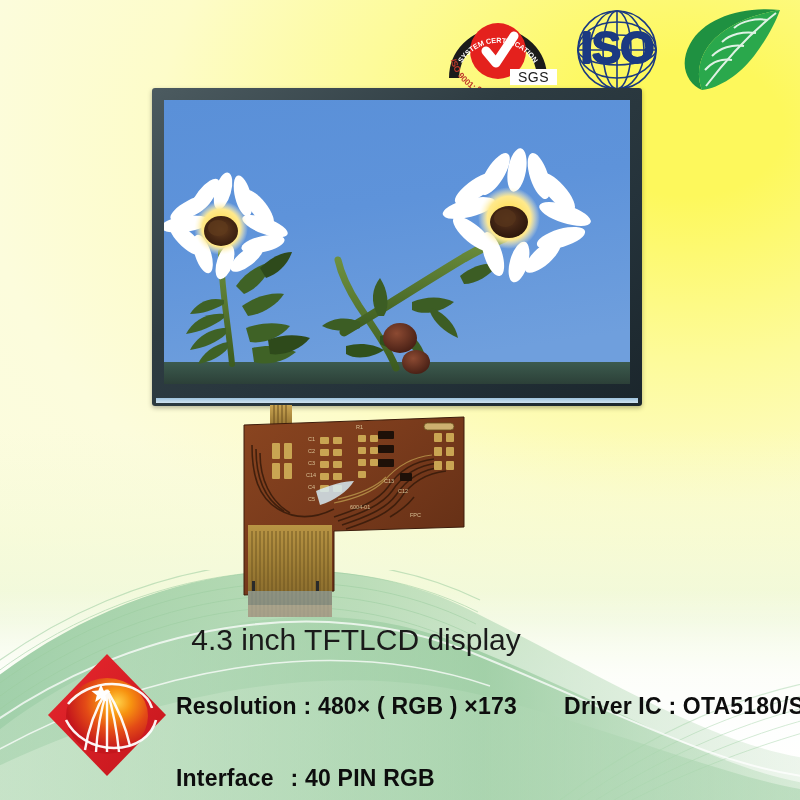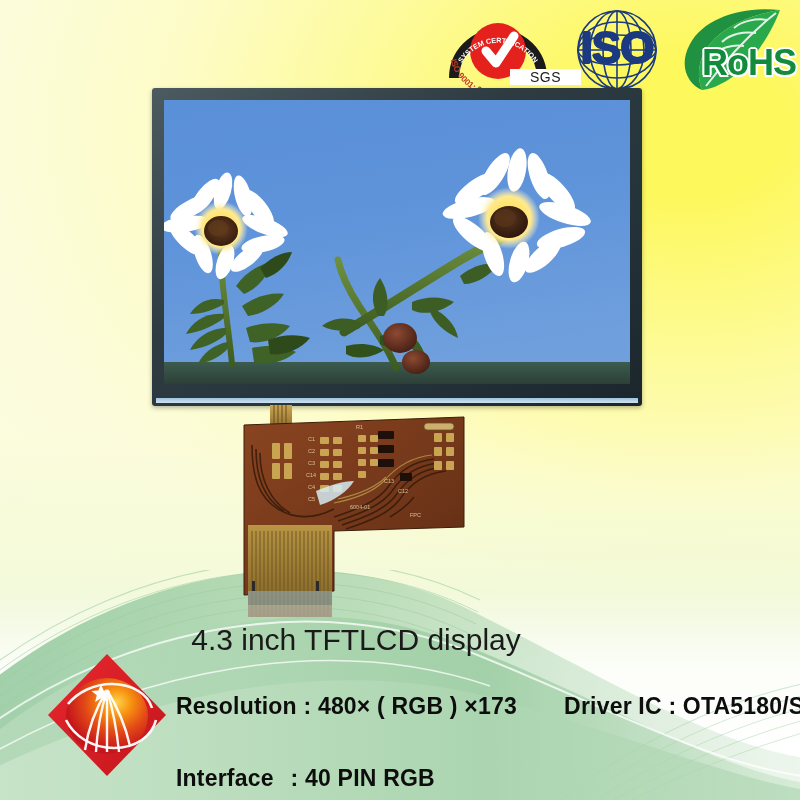--- a/index.html
+++ b/index.html
@@ -24,21 +24,21 @@
   
   .swoosh{position:absolute;left:0;bottom:0;width:800px;height:230px;}
 
   
   .certs{position:absolute;top:4px;left:448px;width:348px;height:92px;}
   .cert{position:absolute;}
 
   
   .sgs{left:0;top:2px;width:108px;height:88px;}
   .sgs .sgs-txt{position:absolute;left:62px;top:63px;font-size:14px;font-weight:400;color:#1b1b1b;
-    letter-spacing:.5px;font-family:"Liberation Sans",sans-serif;background:#fff;padding:0 20px;}
+    letter-spacing:.5px;font-family:"Liberation Sans",sans-serif;background:#fff;padding:0 8px;}
 
   
   .iso{left:113px;top:2px;width:112px;height:88px;}
   .iso .globe{position:absolute;left:6px;top:2px;width:100px;height:84px;}
   .iso .isoword{position:absolute;left:0;top:16px;width:112px;text-align:center;
     font-family:"Liberation Sans",sans-serif;font-weight:700;font-size:44px;color:#1b3a82;
     letter-spacing:-1px;line-height:52px;
     text-shadow:1px 0 0 #1b3a82,-1px 0 0 #1b3a82,0 1px 0 #1b3a82,0 -1px 0 #1b3a82;}
 
   
@@ -166,21 +166,20 @@
         <path d="M104,6 C66,2 28,14 14,40 C2,62 12,80 26,86 C18,66 26,44 44,30 C60,17 84,9 104,6 Z" fill="#1f9141"></path>
         <path d="M104,6 C84,9 60,17 44,30 C26,44 18,66 26,86 C44,84 64,70 78,52 C90,36 99,20 104,6 Z" fill="#2aa84c"></path>
         <g stroke="#ffffff" stroke-width="2" fill="none" opacity=".85">
           <path d="M100,9 C78,26 56,48 30,82"></path>
           <path d="M92,16 C80,14 66,17 58,24"></path>
           <path d="M80,29 C68,27 54,30 46,38"></path>
           <path d="M68,42 C56,40 44,44 36,52"></path>
           <path d="M56,56 C46,54 36,58 29,66"></path>
         </g>
       </svg>
-      <div class="rohsword">RoHS</div>
     </div>
   </div>
 
   <div class="lcd">
     <div class="lcd-inner">
       <div class="screen">
         <svg viewBox="0 0 466 284" preserveAspectRatio="none" width="100%" height="100%">
           <defs>
             <linearGradient id="sky" x1="0" y1="0" x2="0.25" y2="1">
               <stop offset="0%" stop-color="#5a90d8"></stop>

